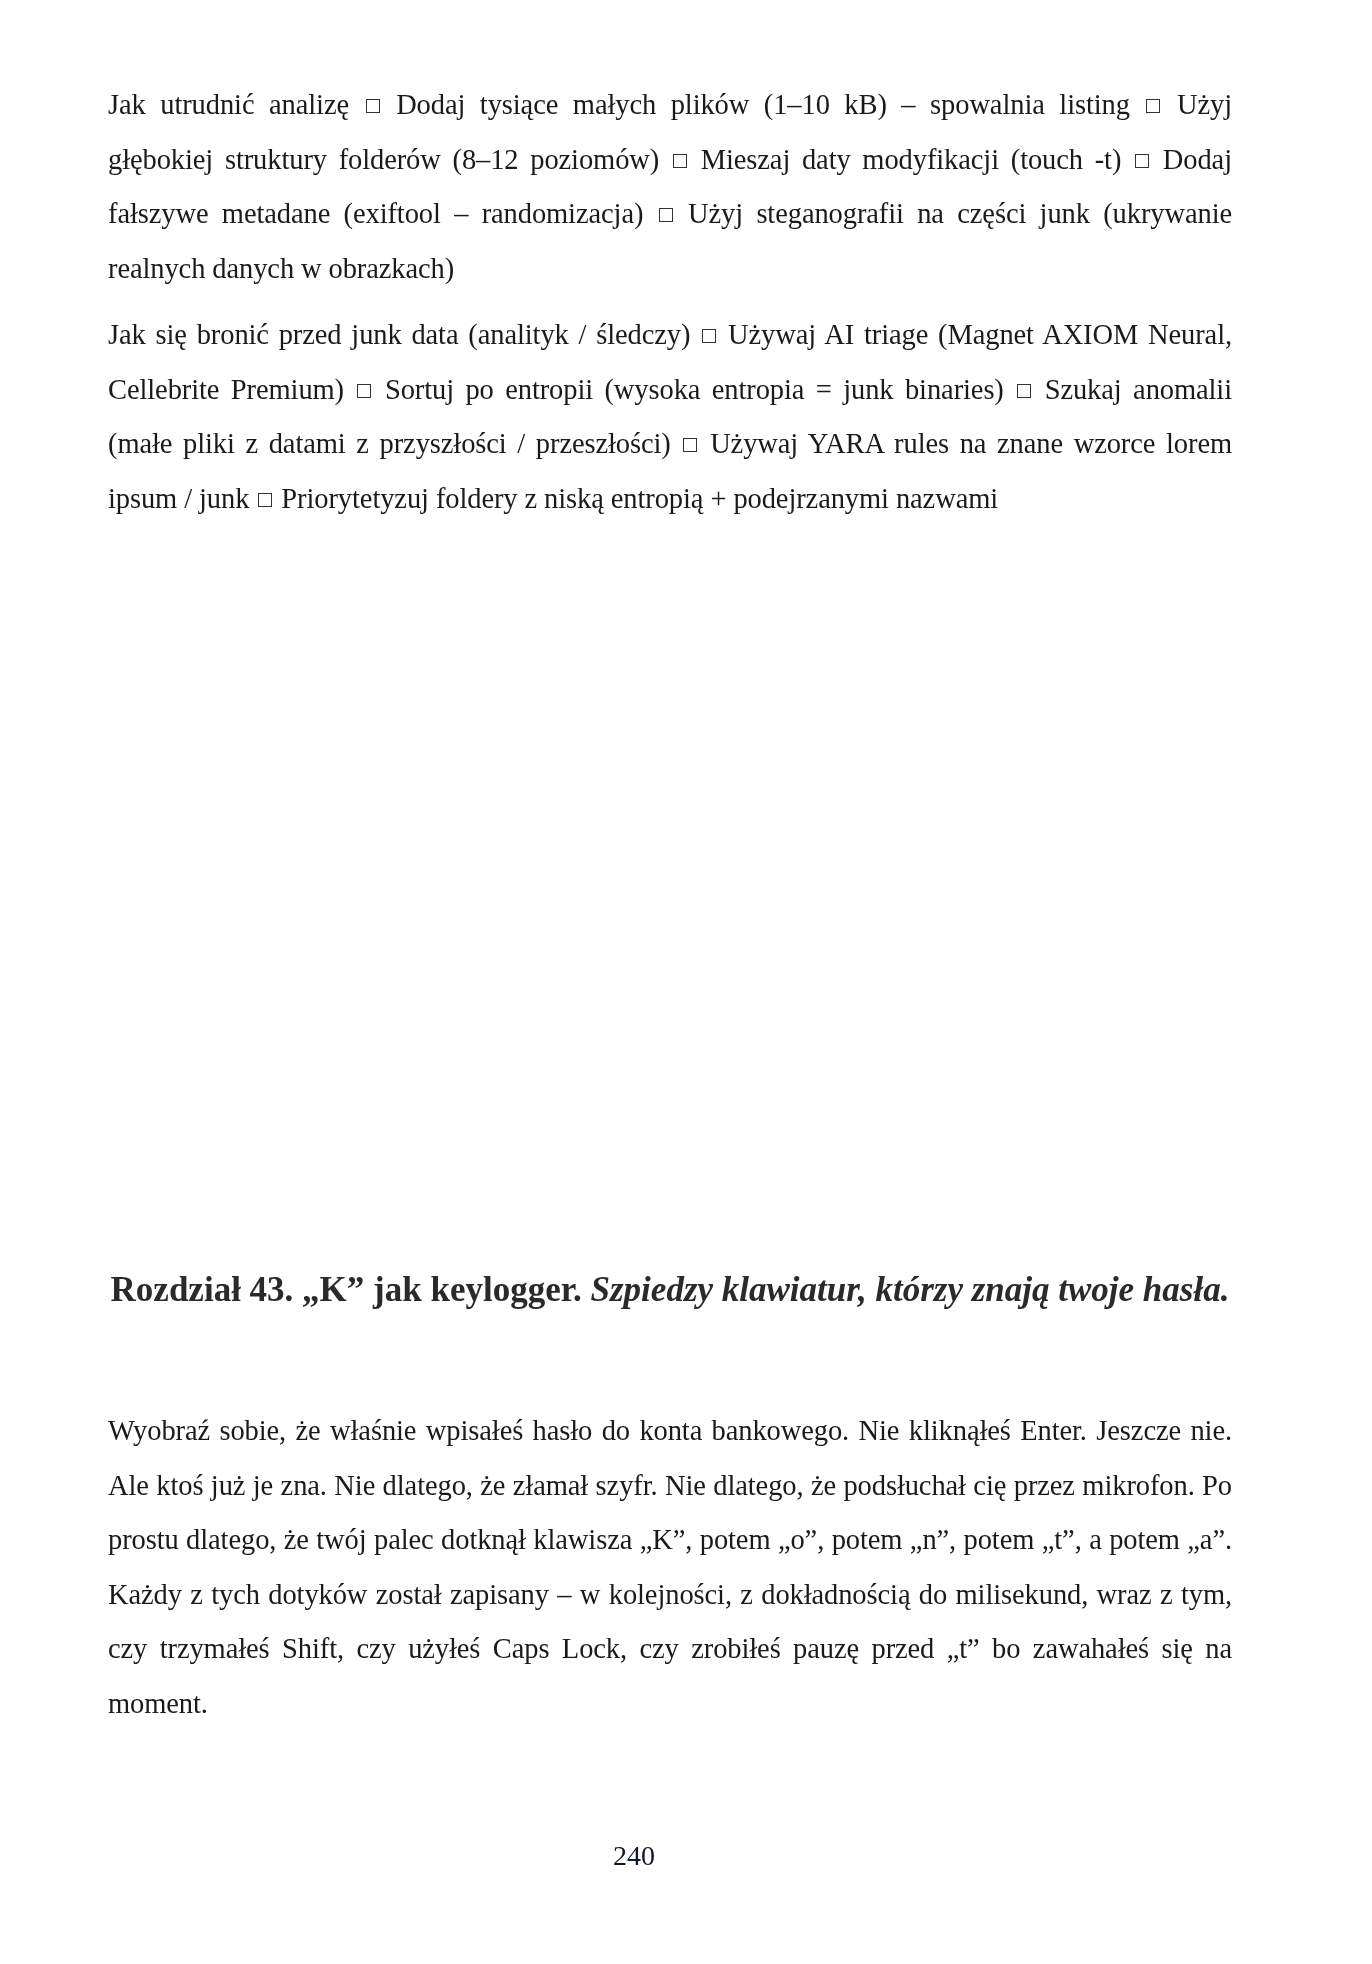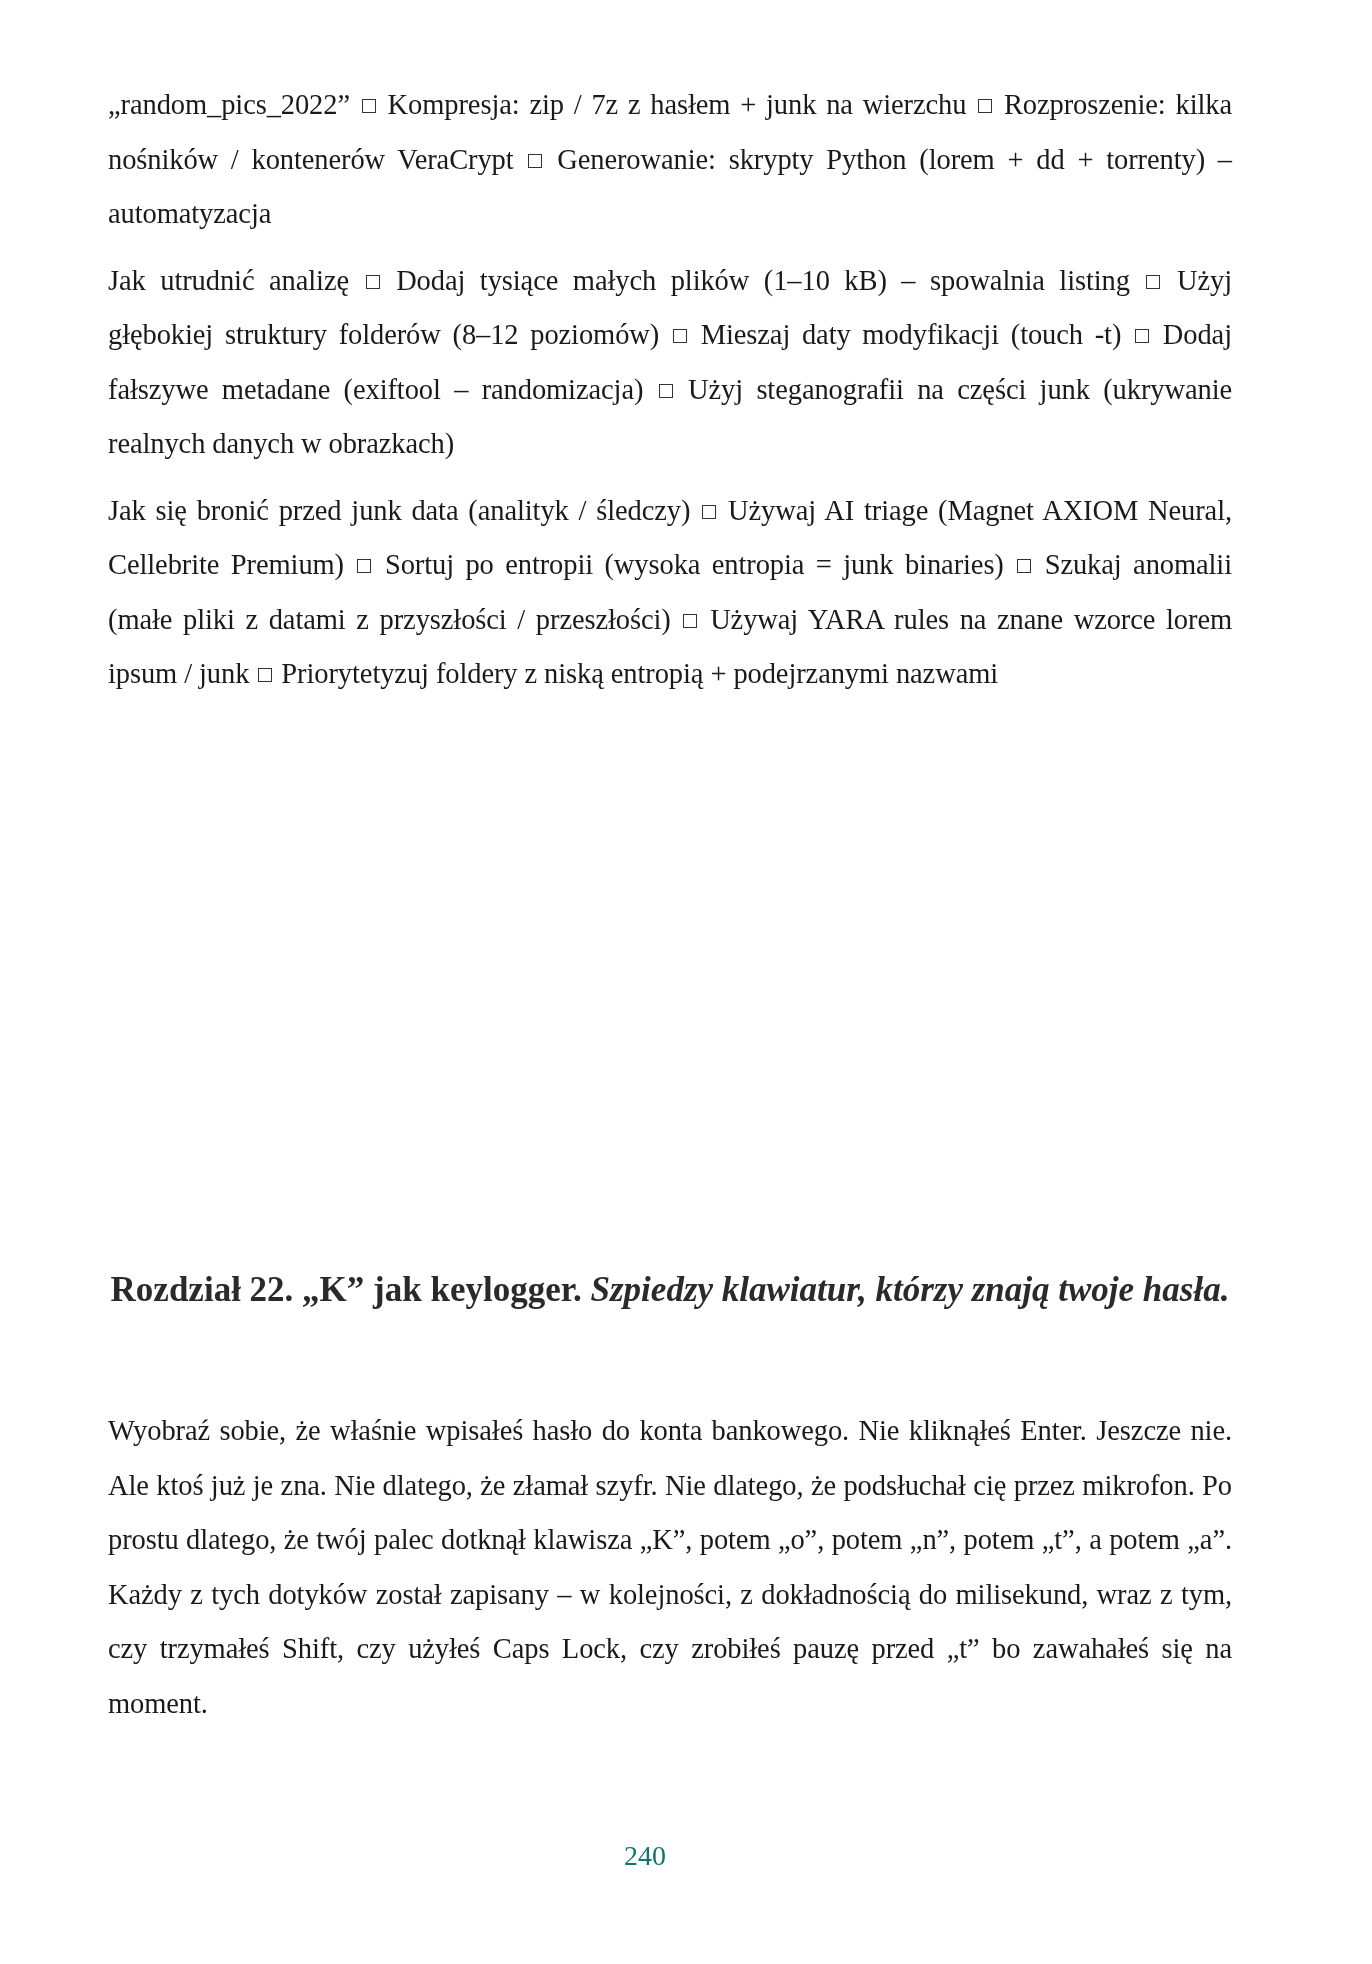--- a/index.html
+++ b/index.html
@@ -57,32 +57,30 @@
     top: 1404px;
     width: 1124px;
   }
   .page-number {
     position: absolute;
     left: 0;
     width: 1268px;
     top: 1840px;
     text-align: center;
     font-size: 28px;
-    color: #0f766e;
-    padding-left: 11px;
+    color: #0f172a;
   }
 </style>
 </head>
 <body>
 
 <div class="page">
-  <p class="para">„random_pics_2022” <span class="box"></span> Kompresja: zip / 7z z hasłem + junk na wierzchu <span class="box"></span> Rozproszenie: kilka nośników / kontenerów VeraCrypt <span class="box"></span> Generowanie: skrypty Python (lorem + dd + torrenty) – automatyzacja</p>
   <p class="para"><b>Jak utrudnić analizę</b> <span class="box"></span> Dodaj tysiące małych plików (1–10 kB) – spowalnia listing <span class="box"></span> Użyj głębokiej struktury folderów (8–12 poziomów) <span class="box"></span> Mieszaj daty modyfikacji (touch -t) <span class="box"></span> Dodaj fałszywe metadane (exiftool – randomizacja) <span class="box"></span> Użyj steganografii na części junk (ukrywanie realnych danych w obrazkach)</p>
   <p class="para"><b>Jak się bronić przed junk data (analityk / śledczy)</b> <span class="box"></span> Używaj AI triage (Magnet AXIOM Neural, Cellebrite Premium) <span class="box"></span> Sortuj po entropii (wysoka entropia = junk binaries) <span class="box"></span> Szukaj anomalii (małe pliki z datami z przyszłości / przeszłości) <span class="box"></span> Używaj YARA rules na znane wzorce lorem ipsum / junk <span class="box"></span> Priorytetyzuj foldery z niską entropią + podejrzanymi nazwami</p>
 </div>
 
-<h2 class="chapter"><span>Rozdział 22. „K” jak keylogger.</span> <i>Szpiedzy klawiatur, którzy znają twoje hasła.</i></h2>
+<h2 class="chapter"><span>Rozdział 43. „K” jak keylogger.</span> <i>Szpiedzy klawiatur, którzy znają twoje hasła.</i></h2>
 
 <div class="chapter-body">
   <p class="para">Wyobraź sobie, że właśnie wpisałeś hasło do konta bankowego. Nie kliknąłeś Enter. Jeszcze nie. Ale ktoś już je zna. Nie dlatego, że złamał szyfr. Nie dlatego, że podsłuchał cię przez mikrofon. Po prostu dlatego, że twój palec dotknął klawisza „K”, potem „o”, potem „n”, potem „t”, a potem „a”. Każdy z tych dotyków został zapisany – w kolejności, z dokładnością do milisekund, wraz z tym, czy trzymałeś Shift, czy użyłeś Caps Lock, czy zrobiłeś pauzę przed „t” bo zawahałeś się na moment.</p>
 </div>
 
 <div class="page-number">240</div>
 
 </body></html>

